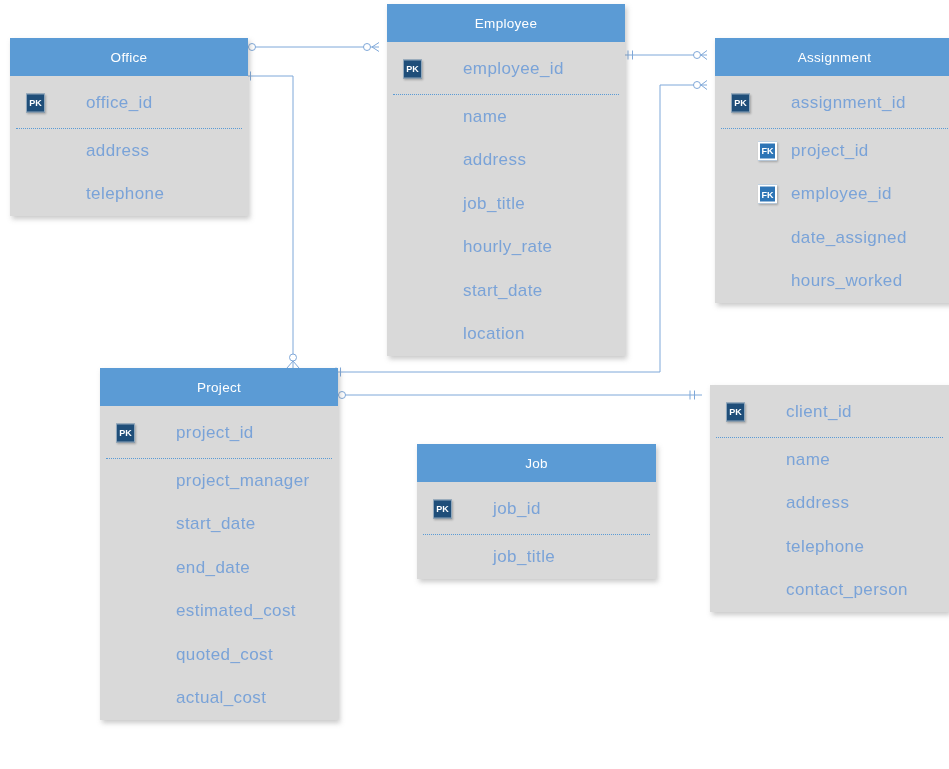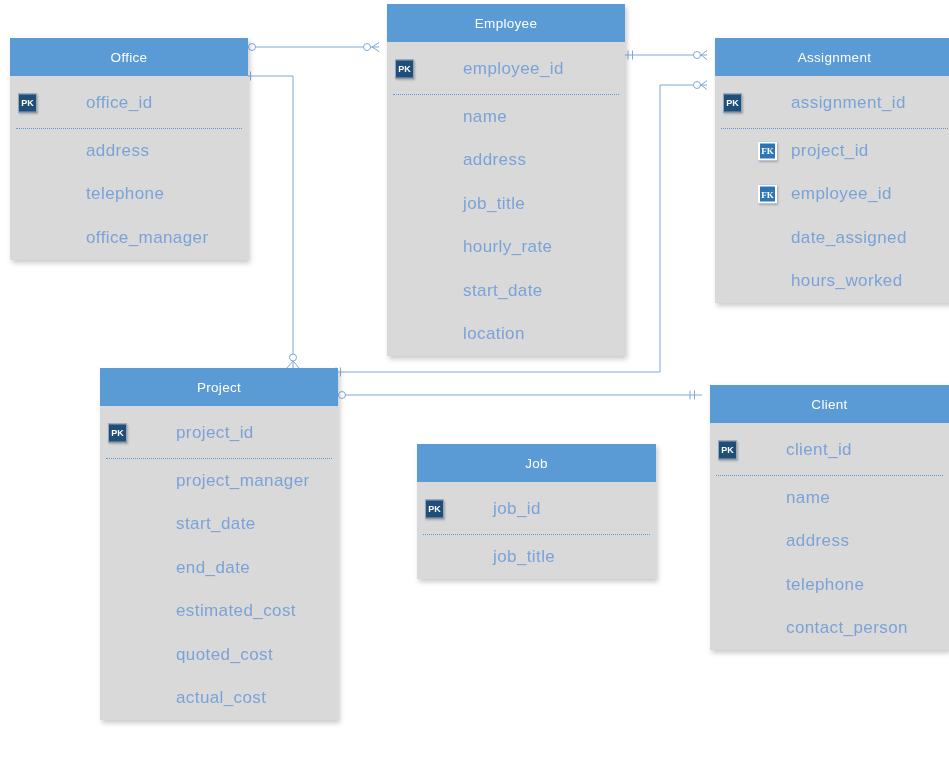--- a/index.html
+++ b/index.html
@@ -79,22 +79,22 @@
     width: 19px;
     height: 19px;
     display: flex;
     align-items: center;
     justify-content: center;
     font-size: 9px;
     font-weight: bold;
     color: #fff;
     box-shadow: 1px 1px 2px rgba(0,0,0,0.25);
   }
-  .badge.pk { left: 8px; background: var(--pk); border: 1px solid rgba(255,255,255,0.5); }
-  .badge.fk { left: 43px; background: var(--fk); border: 2px solid #fff; font-family: Liberation Serif, serif; }
+  .badge.pk { left: 16px; background: var(--pk); border: 1px solid rgba(255,255,255,0.5); }
+  .badge.fk { left: 43px; background: var(--fk); border: 2px solid #fff; }
 </style>
 </head>
 <body>
 
 <div class="canvas">
 
   <svg class="rel-layer" width="949" height="769" viewBox="0 0 949 769">
 
     <g>
       <path class="rel" d="M240,47 H379"></path>
@@ -139,23 +139,20 @@
         <div class="row pk-row" style="height: 53px;">
           <span class="badge pk">PK</span>
           <span class="field">office_id</span>
         </div>
         <div class="row" style="height: 43.5px;">
           <span class="field">address</span>
         </div>
         <div class="row" style="height: 43.5px;">
           <span class="field">telephone</span>
         </div>
-        <div class="row" style="height: 43.5px;">
-          <span class="field">office_manager</span>
-        </div>
       </div>
       <div class="entity" style="left: 379px; top: 4px; width: 238px;">
         <div class="entity-header" style="height: 38px;">Employee</div>
         <div class="row pk-row" style="height: 53px;">
           <span class="badge pk">PK</span>
           <span class="field">employee_id</span>
         </div>
         <div class="row" style="height: 43.5px;">
           <span class="field">name</span>
         </div>
@@ -225,21 +222,20 @@
         <div class="entity-header" style="height: 38px;">Job</div>
         <div class="row pk-row" style="height: 53px;">
           <span class="badge pk">PK</span>
           <span class="field">job_id</span>
         </div>
         <div class="row" style="height: 43.5px;">
           <span class="field">job_title</span>
         </div>
       </div>
       <div class="entity" style="left: 702px; top: 385px; width: 239px;">
-        <div class="entity-header" style="height: 38px;">Client</div>
         <div class="row pk-row" style="height: 53px;">
           <span class="badge pk">PK</span>
           <span class="field">client_id</span>
         </div>
         <div class="row" style="height: 43.5px;">
           <span class="field">name</span>
         </div>
         <div class="row" style="height: 43.5px;">
           <span class="field">address</span>
         </div>

